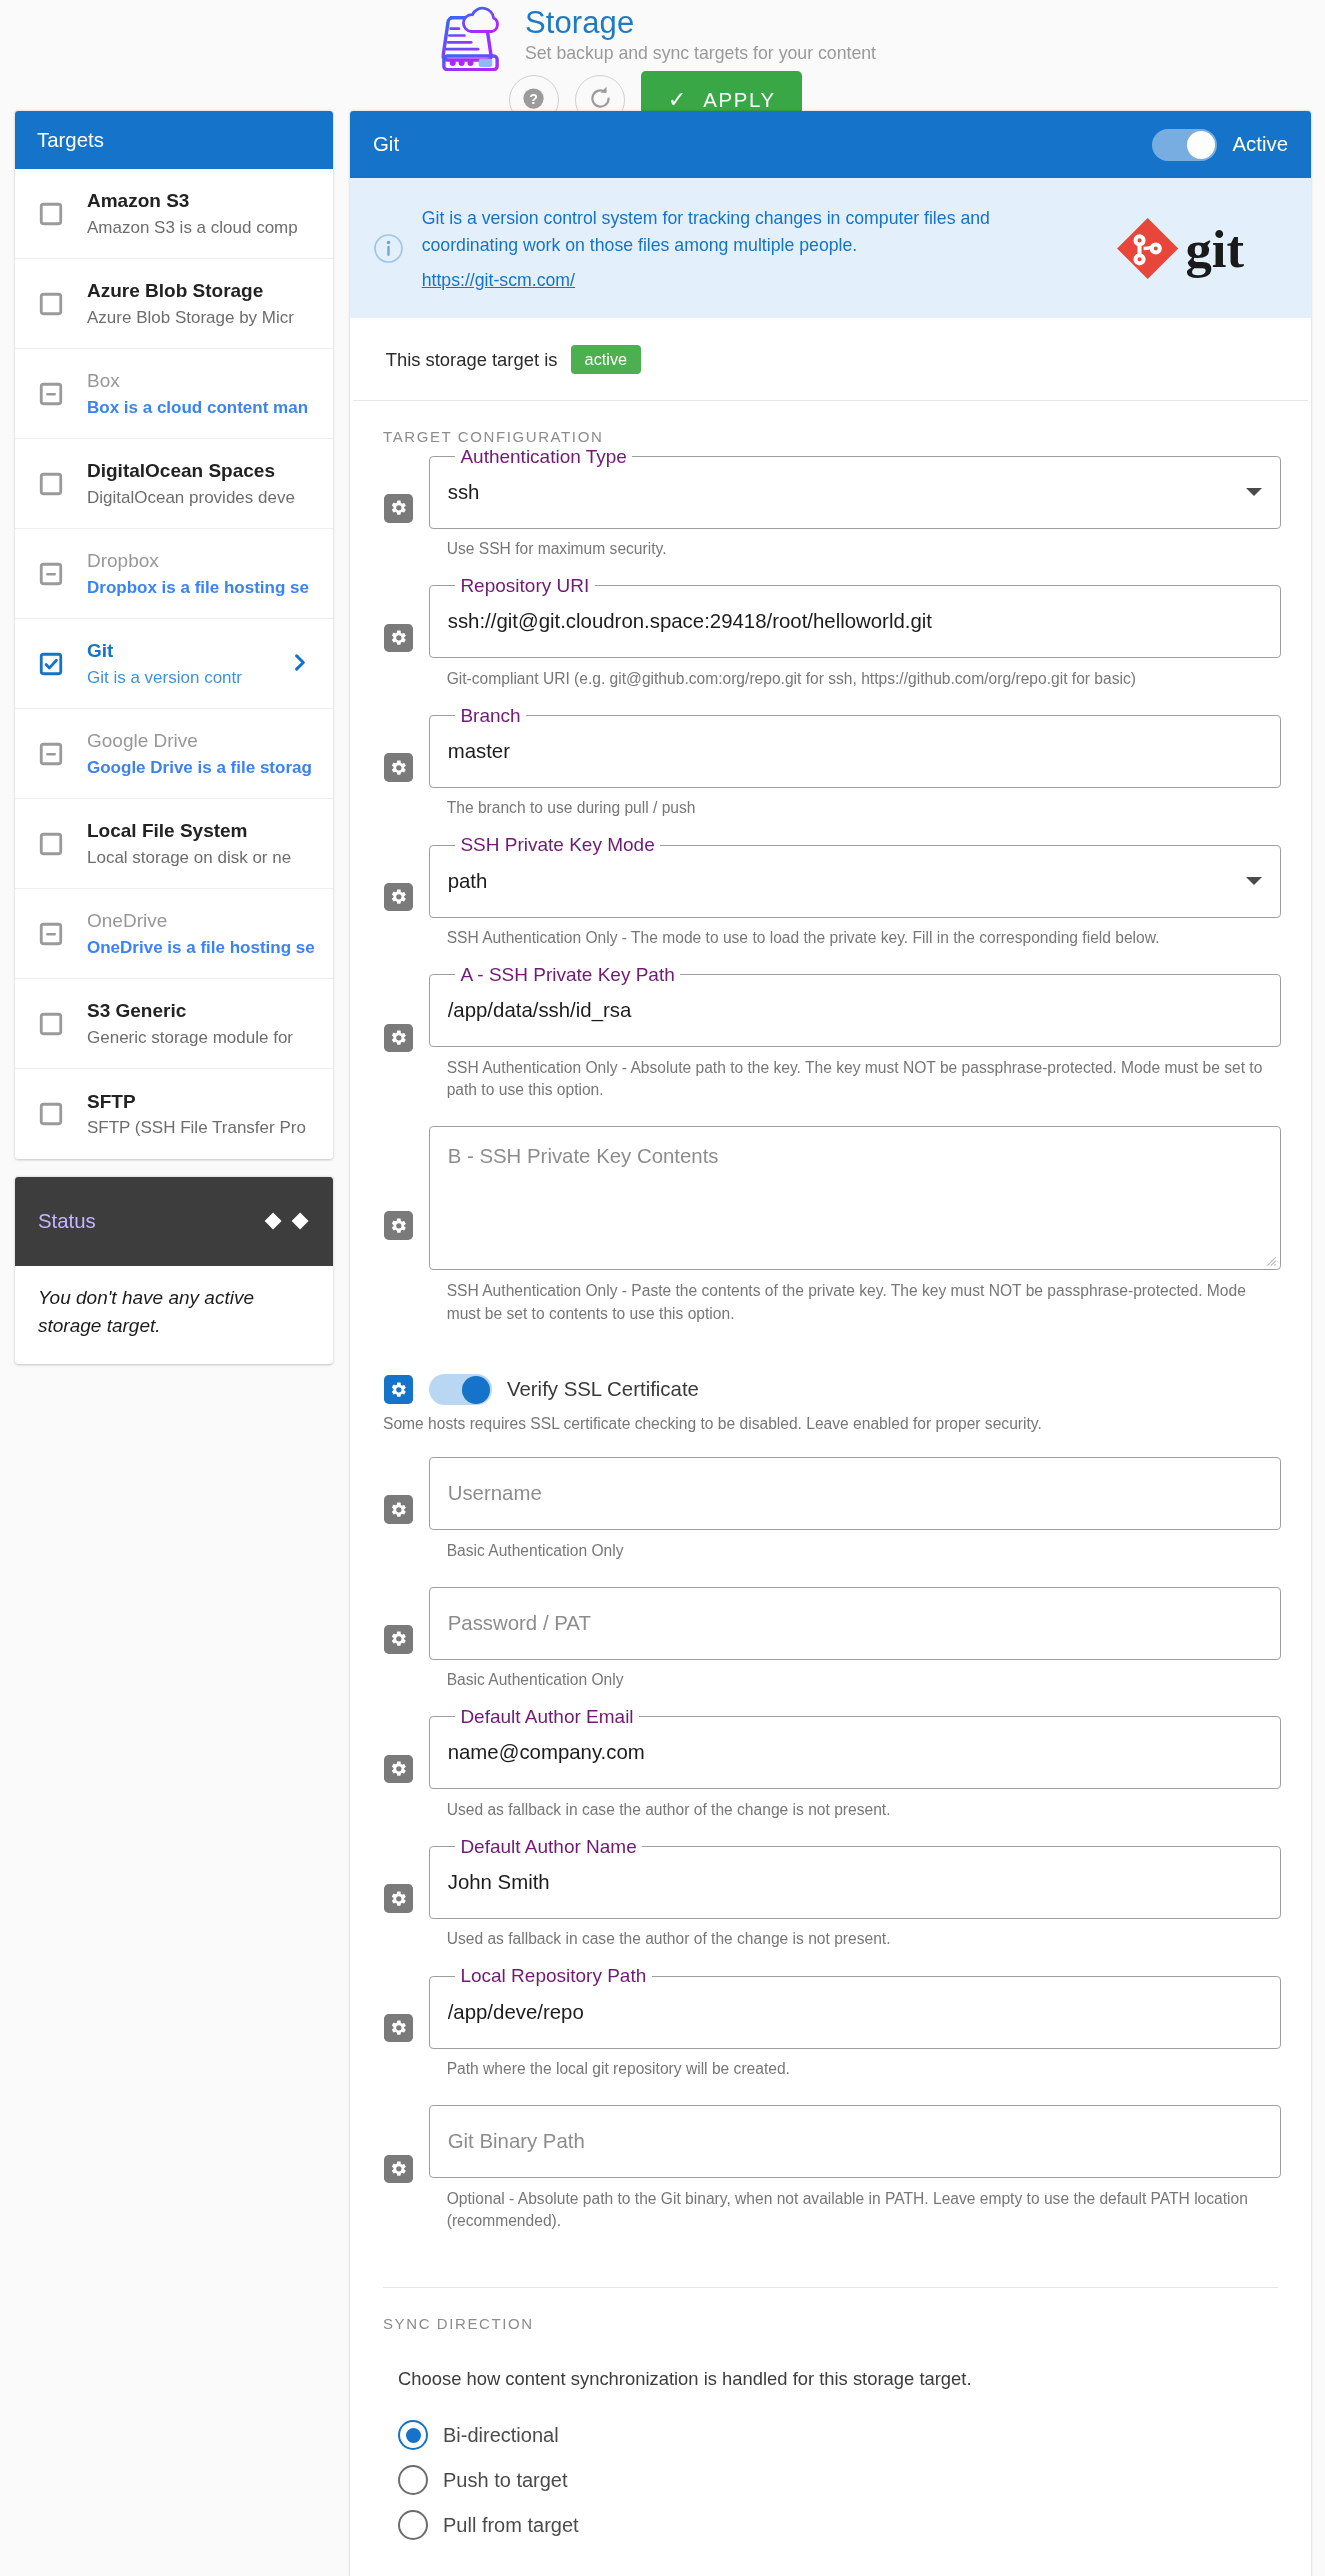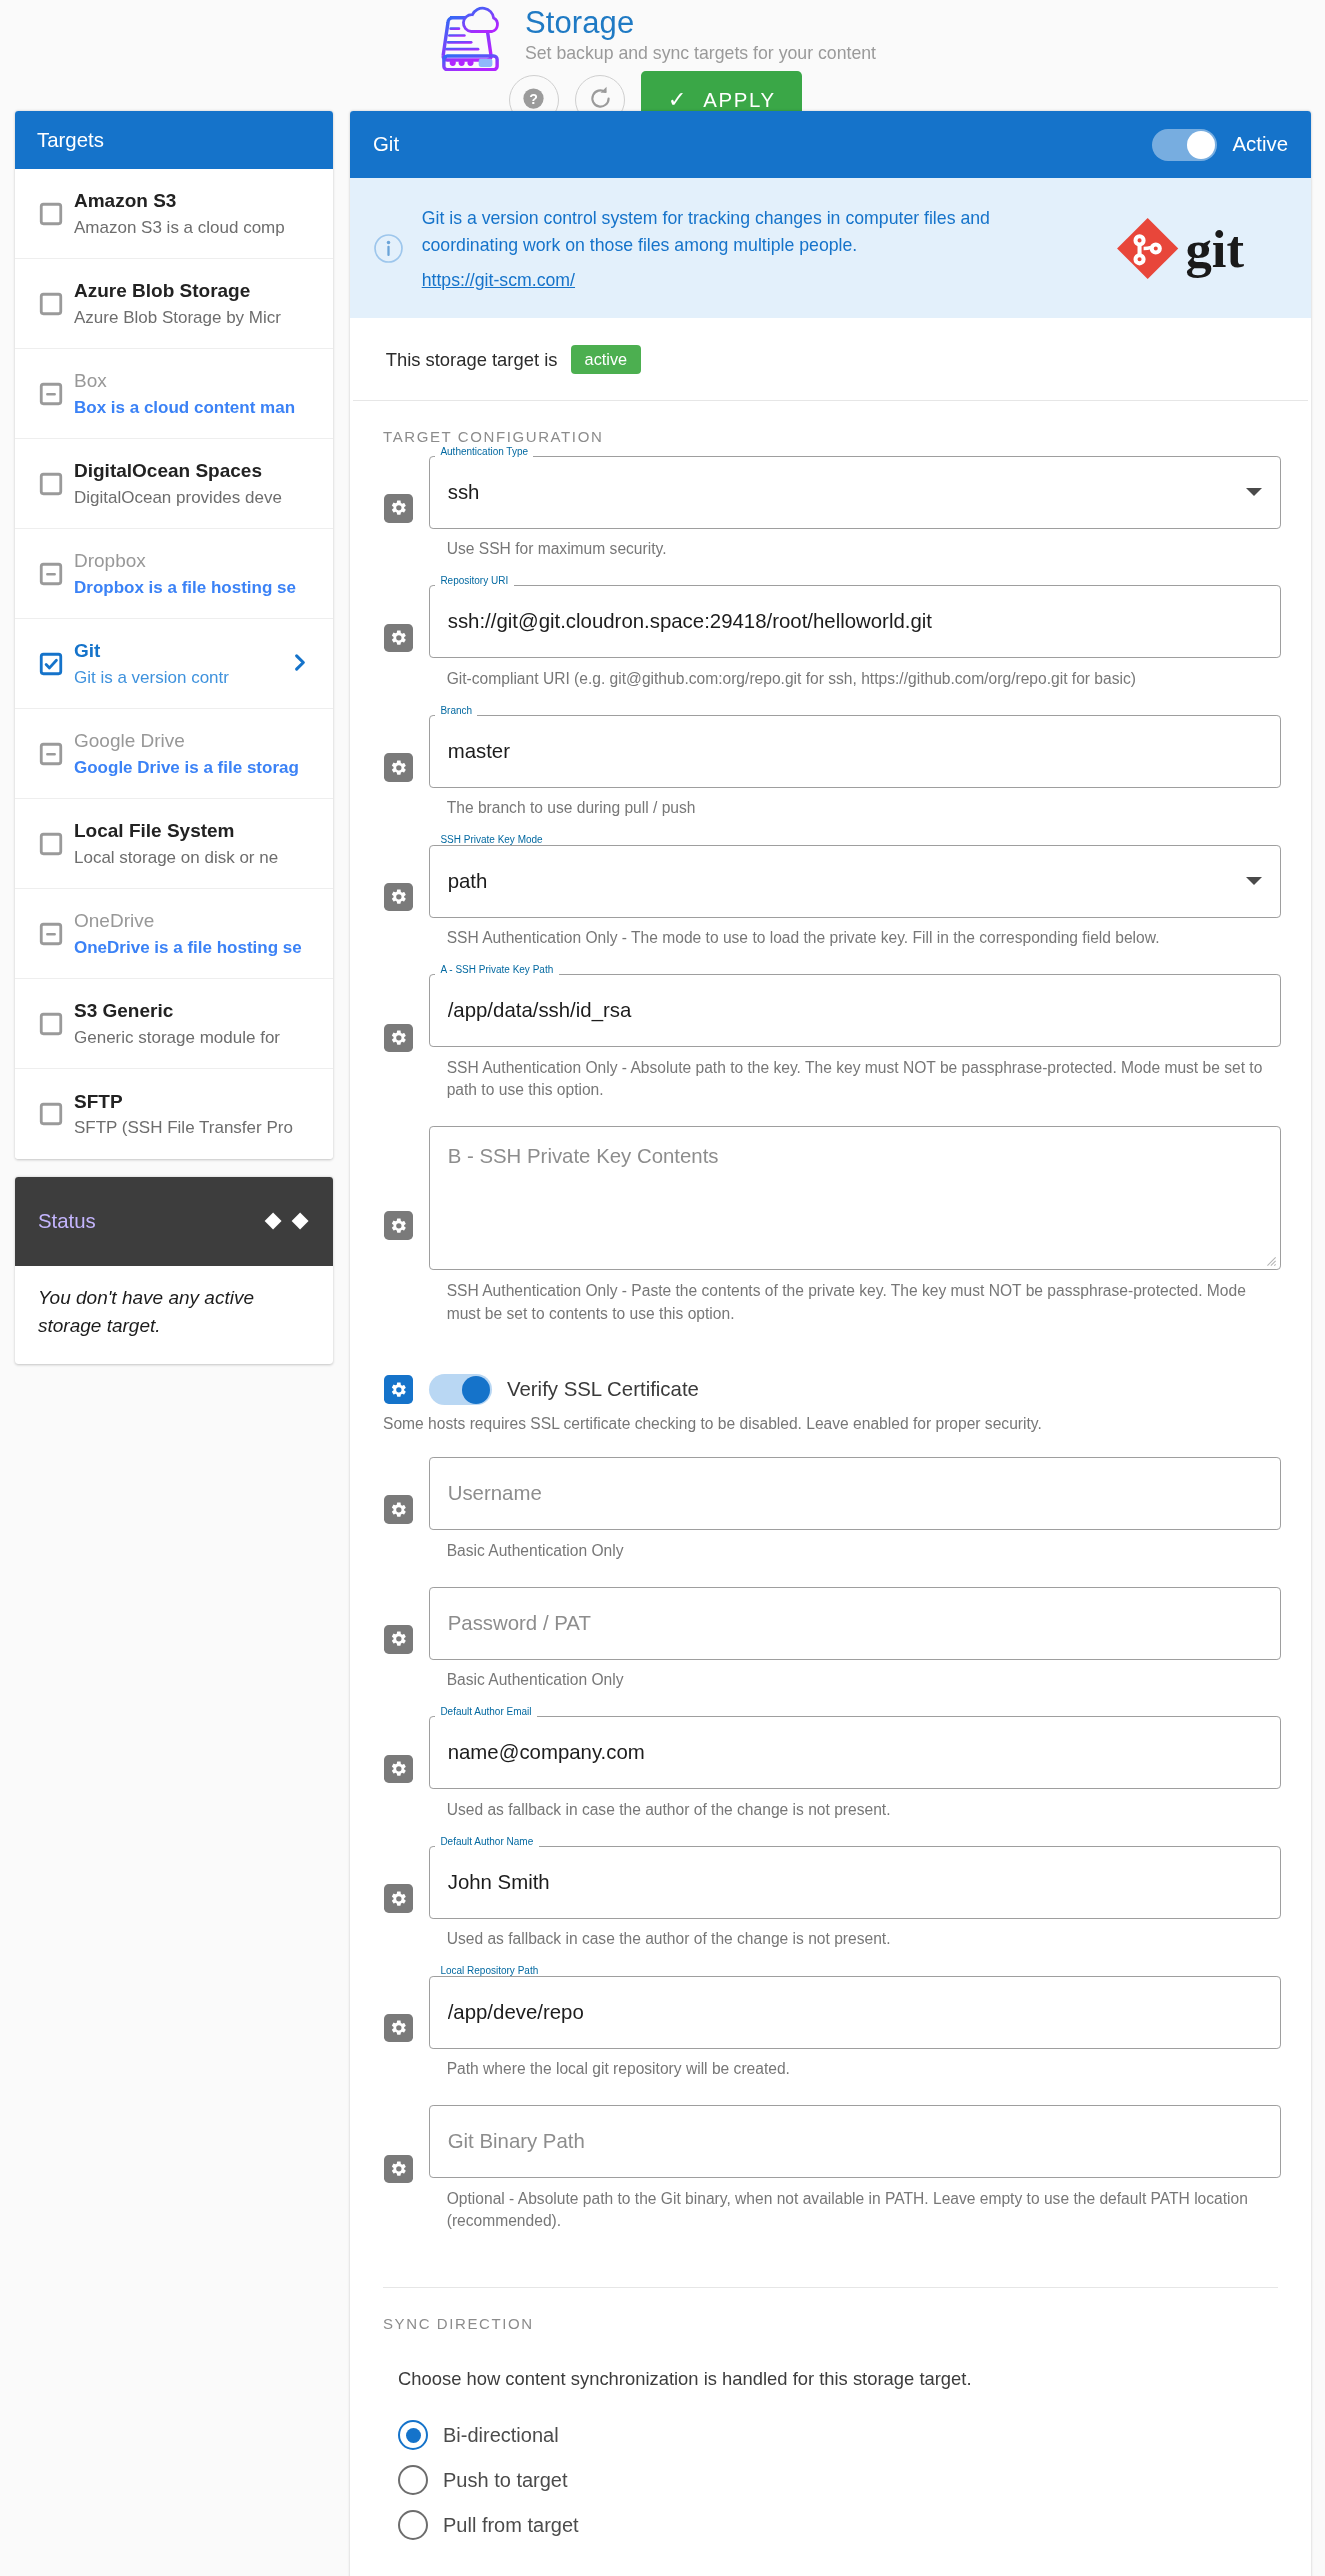--- a/index.html
+++ b/index.html
@@ -84,21 +84,21 @@
     padding: 17.7px 22px;
     font-size: 20.4px;
     display: flex;
     align-items: center;
   }
 
   
   .target-row {
     display: flex;
     align-items: center;
-    gap: 10px;
+    gap: 23px;
     padding: 15px 17.7px 15px 23px;
     border-bottom: 0.7px solid #eeeeee;
     min-height: 90px;
     cursor: pointer;
     background: #fff;
   }
   .target-row:last-child { border-bottom: none; }
   .cbx { width: 26px; height: 26px; flex: none; }
   .target-texts { flex: 1; min-width: 0; overflow: hidden; }
   .target-title {
@@ -251,25 +251,25 @@
     height: 73px;
     display: flex;
     align-items: center;
     padding: 0 17.7px;
     background: #fff;
   }
   .outlined.tall { height: 144px; align-items: flex-start; padding-top: 17.7px; }
   .legend {
     position: absolute;
     top: -10.2px;
-    left: 5px;
+    left: 25px;
     background: #fff;
     padding: 0 5.4px;
-    font-size: 10px;
-    color: #0369a1;
+    font-size: 19px;
+    color: #701a75;
     line-height: 1;
   }
   .fieldvalue {
     font-size: 20.4px;
     color: #1c1c1c;
     flex: 1;
     white-space: nowrap;
     overflow: hidden;
   }
   .fieldvalue.placeholder { color: #8d8d8d; }

